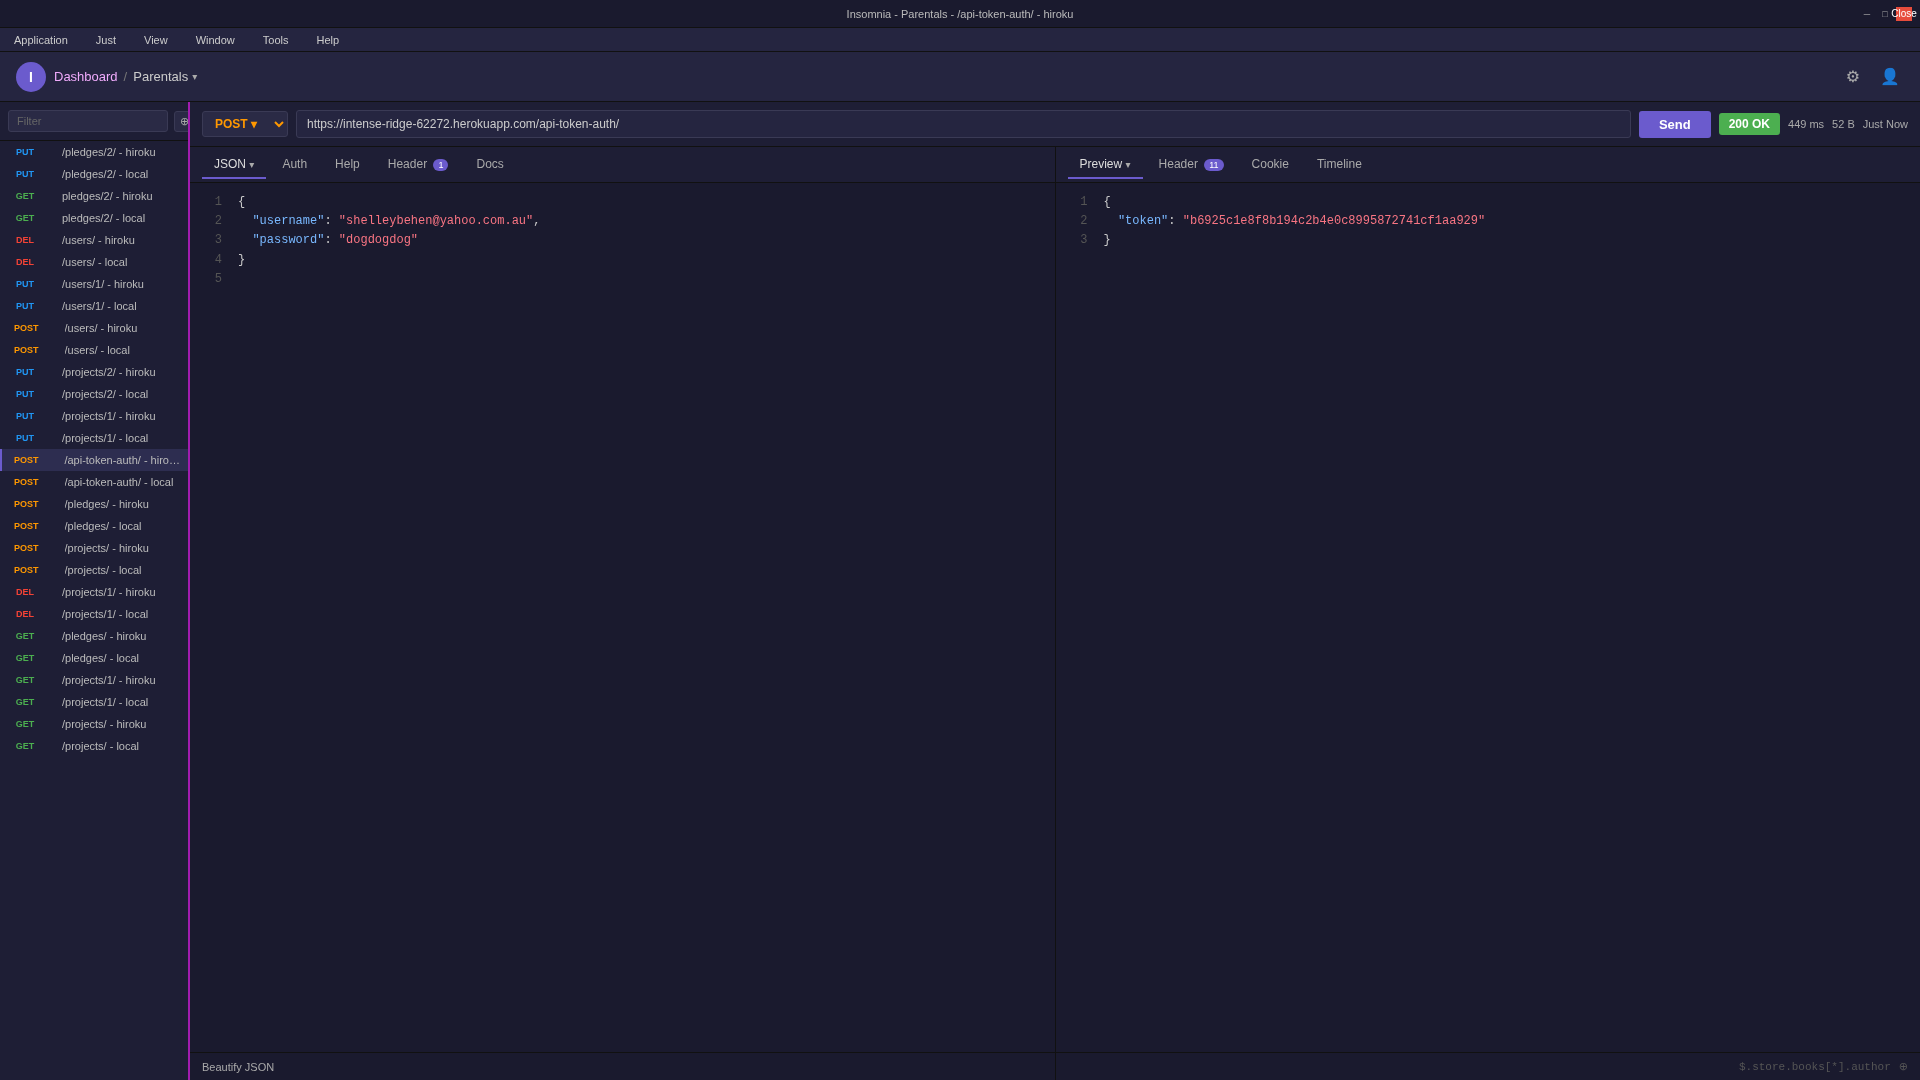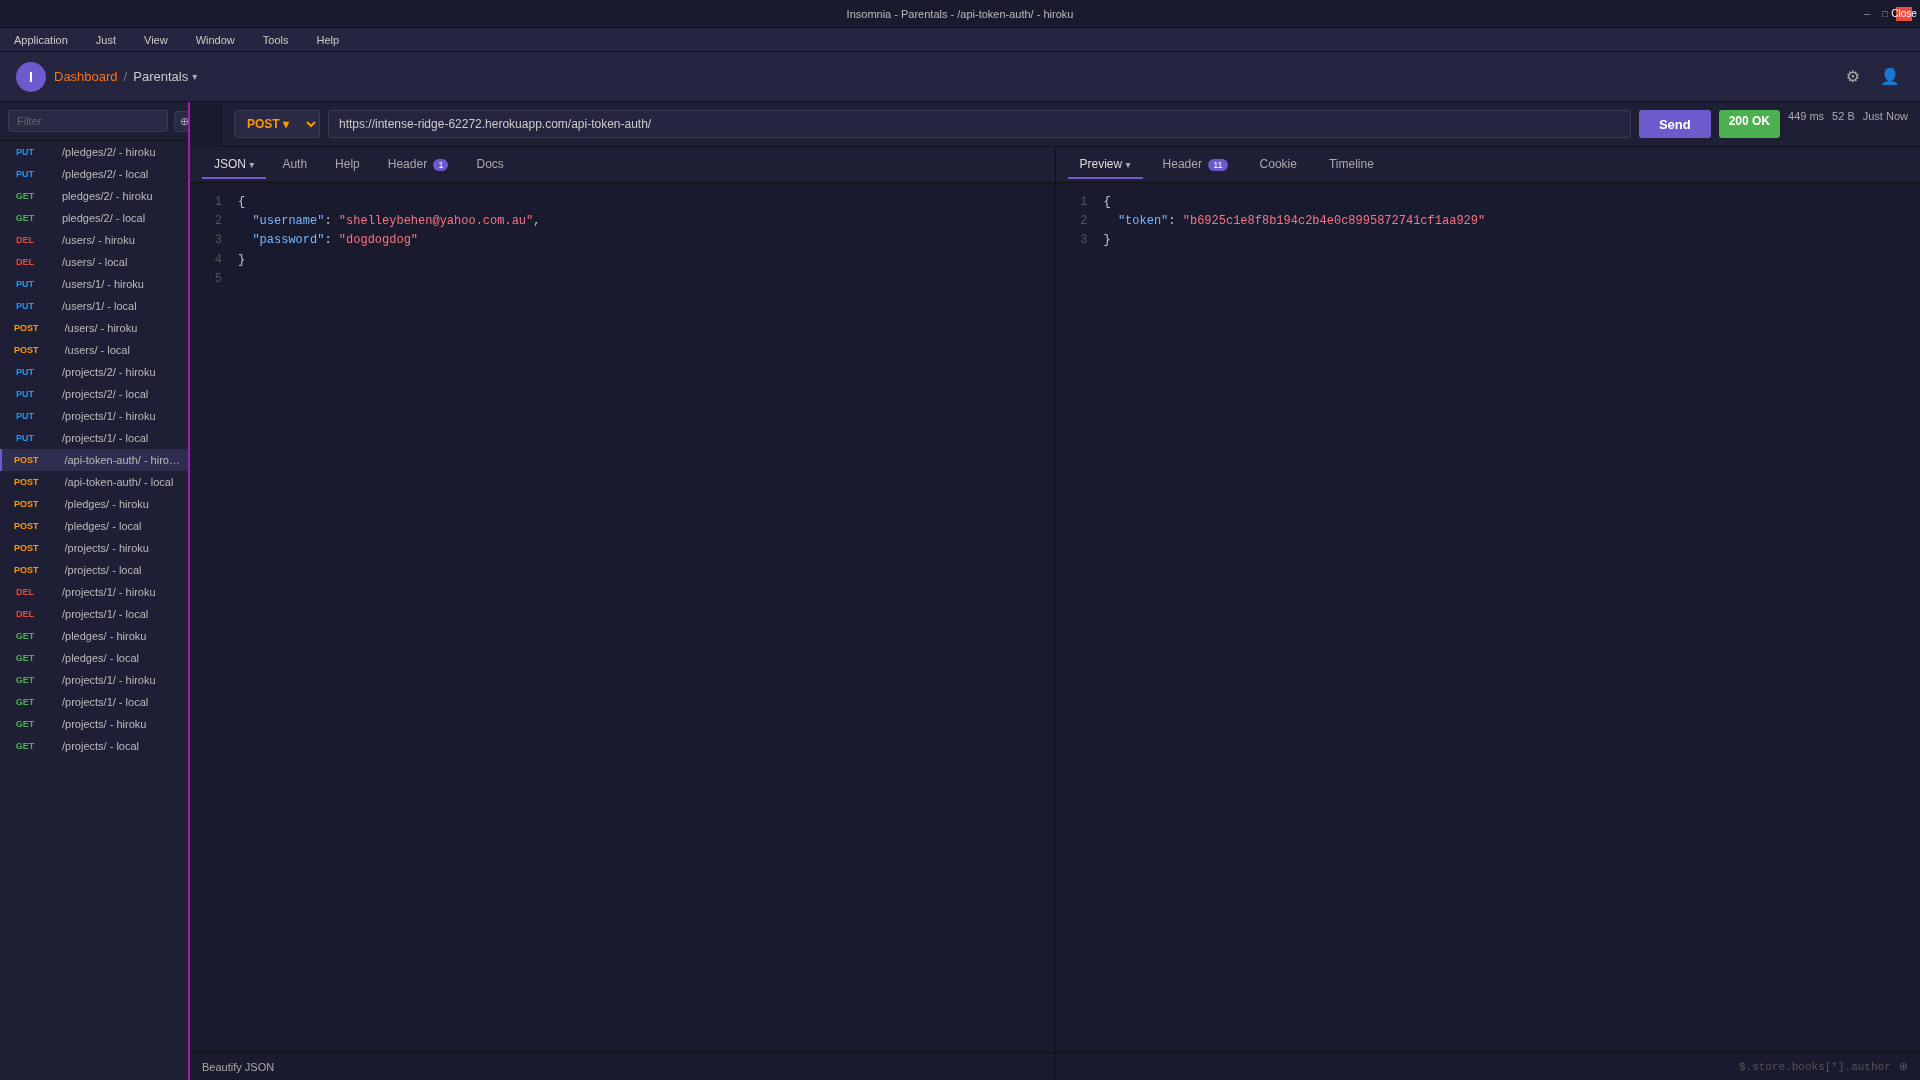--- a/index.html
+++ b/index.html
@@ -213,25 +213,25 @@
     .content-area {
       flex: 1;
       display: flex;
       flex-direction: column;
       background: #1a1a2e;
     }
 
     
     .url-bar {
       display: flex;
+      align-items: center;
       padding: 8px 12px;
       gap: 8px;
       border-bottom: 1px solid #111;
       background: #1e1e35;
-      margin-left: 32px;
     }
     .method-select {
       background: #2a2a45;
       border: 1px solid #3a3a55;
       color: #FF9800;
       padding: 4px 8px;
       font-size: 12px;
       font-weight: bold;
       cursor: pointer;
       border-radius: 3px;
@@ -346,21 +346,21 @@
     .code-line {
       display: block;
       white-space: pre;
     }
     .json-brace { color: #ccc; }
     .json-key { color: #79B8FF; }
     .json-string { color: #F97583; }
     .json-colon { color: #ccc; }
 
     
-    .response-tabs { background: #1e1e35; gap: 8px; }
+    .response-tabs { background: #1e1e35; }
 
     
     .bottom-bar {
       height: 28px;
       background: #1a1a2e;
       border-top: 1px solid #111;
       display: flex;
       align-items: center;
       padding: 0 12px;
       gap: 8px;
@@ -400,21 +400,21 @@
   <span class="menu-item">Just</span>
   <span class="menu-item">View</span>
   <span class="menu-item">Window</span>
   <span class="menu-item">Tools</span>
   <span class="menu-item">Help</span>
 </div>
 
 <div class="header-bar">
   <div class="logo">I</div>
   <div class="breadcrumb">
-    <span style="cursor:pointer;color:#f97316;">Dashboard</span>
+    <span style="cursor:pointer;color:#f0abfc;">Dashboard</span>
     <span class="separator">/</span>
     <span class="workspace">
       <span>Parentals</span>
       <span class="chevron">▾</span>
     </span>
   </div>
   <div class="header-right">
     <button class="header-icon-btn">⚙</button>
     <button class="header-icon-btn">👤</button>
   </div>

